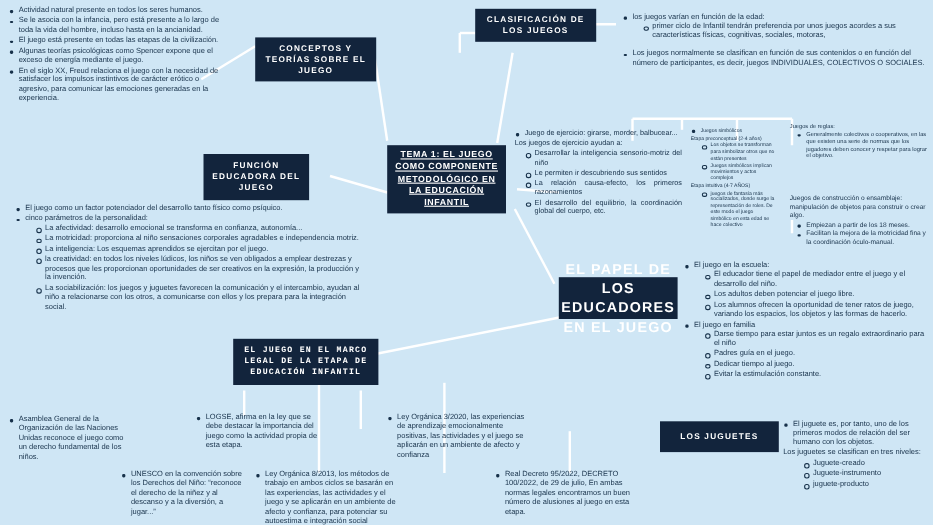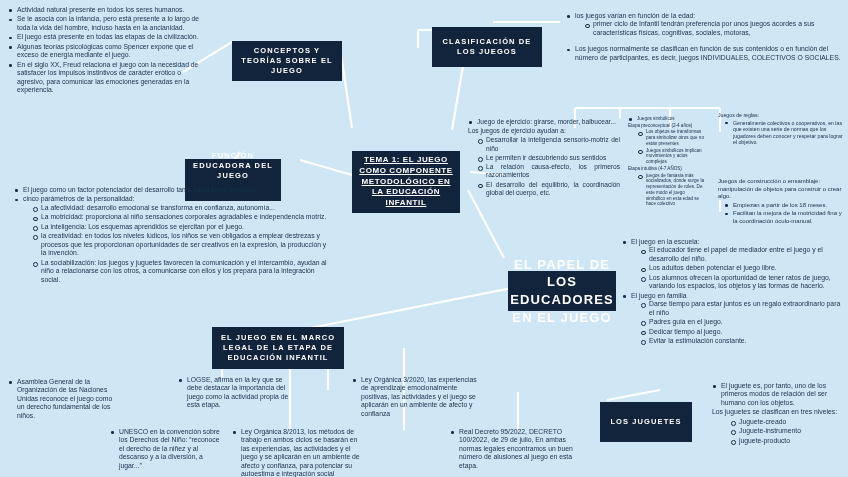--- a/index.html
+++ b/index.html
@@ -17,22 +17,21 @@
     position:absolute;
     background:#12243c;
     color:#ffffff;
     font-weight:bold;
     text-align:center;
     letter-spacing:1.1px;
     text-transform:uppercase;
     display:flex;align-items:center;justify-content:center;
     line-height:1.35;
     box-sizing:border-box;
-    padding:20px 6px;
-    margin-top:19px;
+    padding:0 6px;
   }
   .node.center{letter-spacing:.6px;text-decoration:underline;}
   .txt{
     position:absolute;
     box-sizing:border-box;
     line-height:1.25;
   }
   ul{margin:0;padding:0;list-style:none;}
   li{position:relative;padding-left:9px;margin-bottom:1px;}
   li:before{
@@ -79,45 +78,45 @@
       <line x1="670" y1="108" x2="670" y2="128"></line>
       <line x1="620" y1="108" x2="620" y2="118"></line>
       <line x1="720" y1="108" x2="720" y2="132"></line>
       <line x1="620" y1="108" x2="720" y2="108"></line>
       <line x1="575" y1="108" x2="575" y2="128"></line>
       <line x1="575" y1="108" x2="620" y2="108"></line>
       <line x1="720" y1="200" x2="720" y2="212"></line>
     </g>
   </svg>
 
-  <div class="node" style="left:232px;top:22px;width:110px;height:40px;font-size:7.5px;justify-content:flex-end;">
+  <div class="node" style="left:232px;top:34px;width:110px;height:40px;font-size:7.5px;justify-content:flex-end;">
     <span>CONCEPTOS Y TEORÍAS SOBRE EL JUEGO</span>
   </div>
 
   <div class="node" style="left:432px;top:8px;width:110px;height:30px;font-size:7.5px;">
     <span>CLASIFICACIÓN DE LOS JUEGOS</span>
   </div>
 
-  <div class="node" style="left:185px;top:140px;width:96px;height:42px;font-size:7.5px;align-items:flex-end;">
+  <div class="node" style="left:185px;top:140px;width:96px;height:42px;font-size:7.5px;">
     <span>FUNCIÓN EDUCADORA DEL JUEGO</span>
   </div>
 
   <div class="node center" style="left:352px;top:132px;width:108px;height:62px;font-size:8px;">
     <span>TEMA 1: EL JUEGO COMO COMPONENTE METODOLÓGICO EN LA EDUCACIÓN INFANTIL</span>
   </div>
 
   <div class="node" style="left:508px;top:252px;width:108px;height:38px;font-size:13px;">
     <span>EL PAPEL DE LOS EDUCADORES EN EL JUEGO</span>
   </div>
 
-  <div class="node" style="left:212px;top:308px;width:132px;height:42px;font-size:7.5px;">
+  <div class="node" style="left:212px;top:308px;width:132px;height:42px;font-size:7.5px;font-family:Liberation Mono, monospace;">
     <span>EL JUEGO EN EL MARCO LEGAL DE LA ETAPA DE EDUCACIÓN INFANTIL</span>
   </div>
 
-  <div class="node" style="left:600px;top:383px;width:92px;height:28px;font-size:7.5px;">
+  <div class="node" style="left:600px;top:383px;width:108px;height:28px;font-size:7.5px;">
     <span>LOS JUGUETES</span>
   </div>
 
   <div class="txt" style="left:8px;top:6px;width:200px;font-size:6.8px;">
     <ul>
       <li>Actividad natural presente en todos los seres humanos.</li>
       <li>Se le asocia con la infancia, pero está presente a lo largo de toda la vida del hombre, incluso hasta en la ancianidad.</li>
       <li>El juego está presente en todas las etapas de la civilización.</li>
       <li>Algunas teorías psicológicas como Spencer expone que el exceso de energía mediante el juego.</li>
       <li>En el siglo XX, Freud relaciona el juego con la necesidad de satisfacer los impulsos instintivos de carácter erótico o agresivo, para comunicar las emociones generadas en la experiencia.</li>

